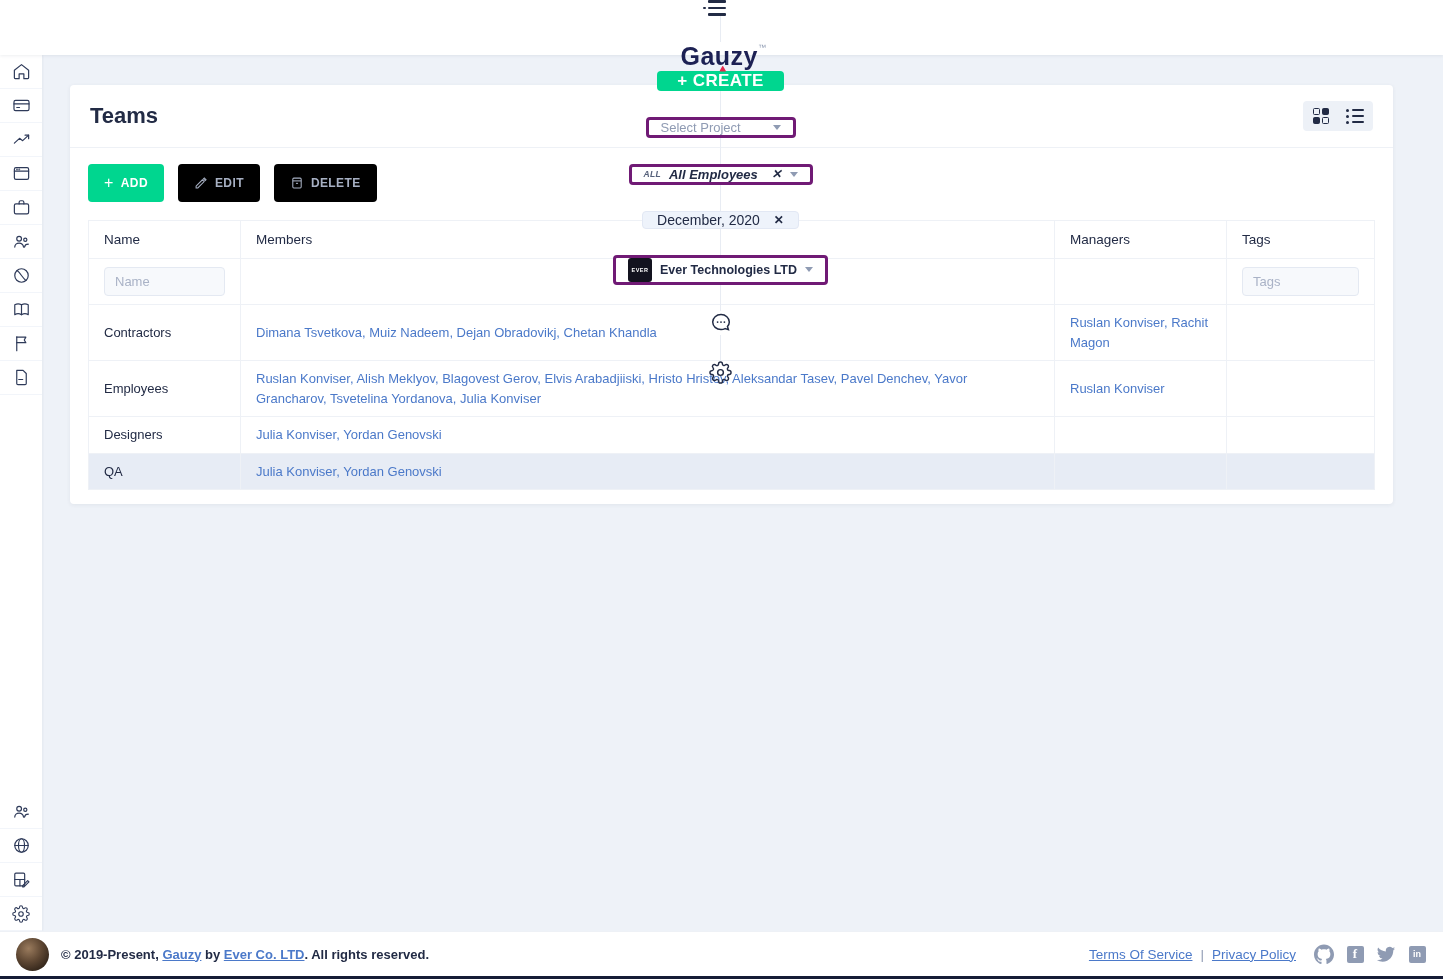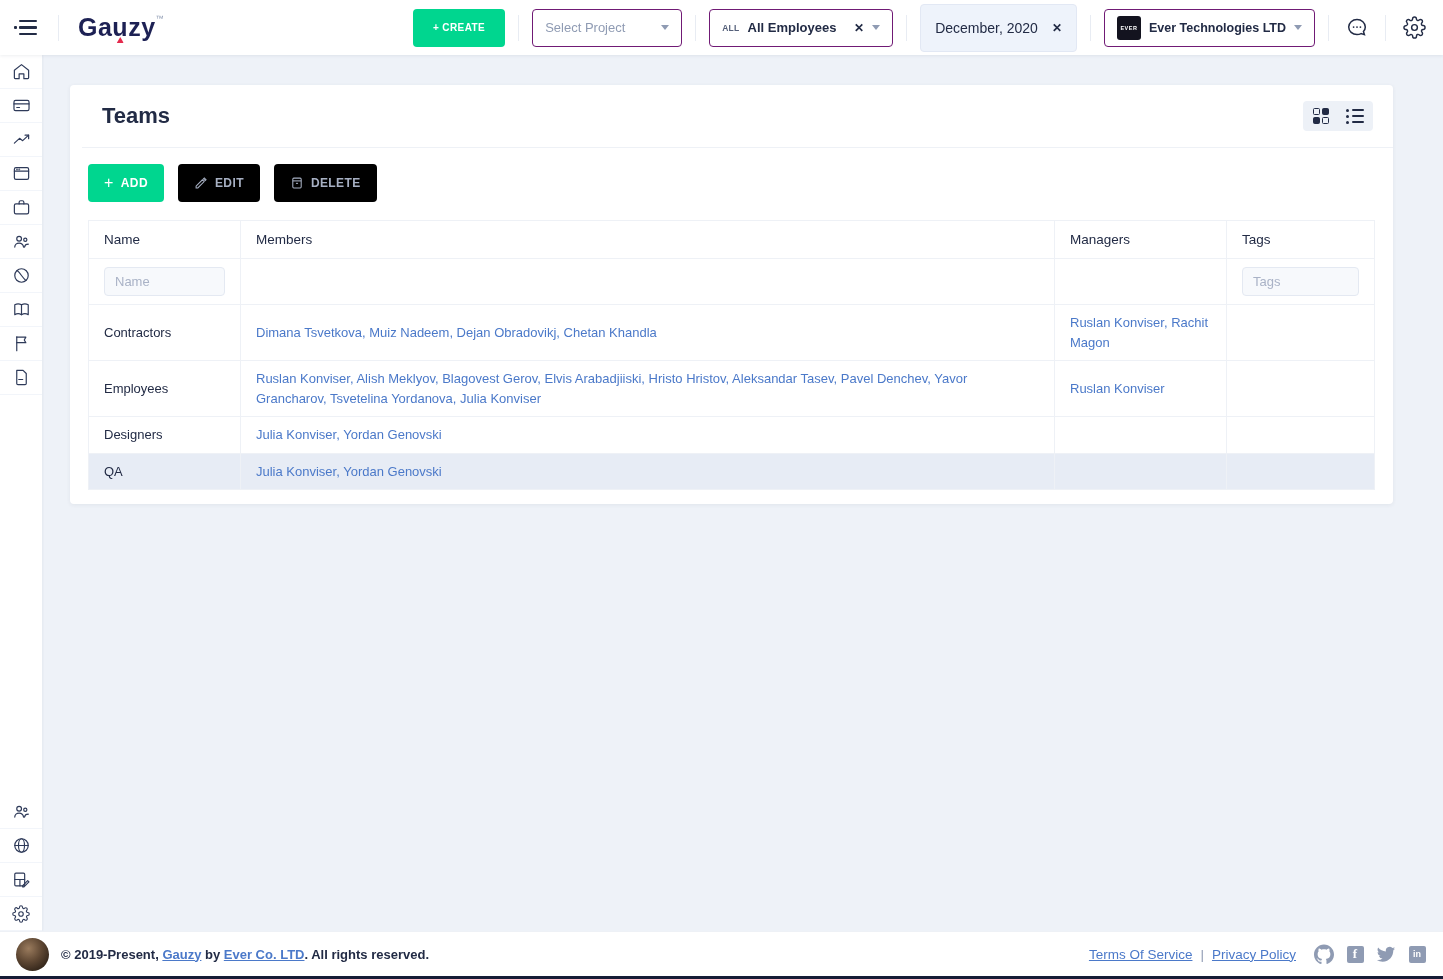--- a/index.html
+++ b/index.html
@@ -8,45 +8,46 @@
     font-family: "Liberation Sans", sans-serif;
     background: #eef2f8;
     color: #222b45;
     position: relative;
     overflow: hidden;
   }
   
   .header {
     position: absolute; top:0; left:0; right:0; height:55px;
     background:#fff; display:flex; align-items:center;
-    padding:0 14px 0 19px; z-index:5;
+    padding:0 14px 0 12px; z-index:5;
     box-shadow: 0 1px 3px rgba(44,51,73,.08);
+    flex-direction: column;
   }
   .hamburger { width:26px; height:26px; display:flex; flex-direction:column; justify-content:center; gap:4px; cursor:pointer; }
   .hamburger .bar { height:2.5px; background:#222b45; border-radius:1px; width:18px; }
   .hamburger .bar.mid { width:18px; position:relative; }
   .hamburger .bar.mid::before { content:""; position:absolute; left:-5px; top:0; width:3px; height:2.5px; background:#222b45; border-radius:1px; }
   .vsep { width:1px; height:26px; background:#e8ecf3; margin:0 13px; flex:0 0 auto; }
   .logo { font-size:25px; font-weight:bold; letter-spacing:.5px; color:#1d2154; display:flex; align-items:flex-start; margin-left:6px; }
   .logo .u { position:relative; }
   .logo .u::after { content:""; position:absolute; left:50%; transform:translateX(-50%); bottom:-1px; width:7px; height:6px; background:#e42a4d; clip-path:polygon(50% 0,0 100%,100% 100%); }
   .logo .tm { font-size:8px; font-weight:normal; color:#8f9bb3; margin-top:1px; }
   .header-spacer { flex:1; }
   .btn-create {
     background:#00d68f; color:#fff; border:none; border-radius:4px;
-    height:38px; padding:0 20px; font-size:10px; font-weight:bold;
+    height:38px; padding:0 20px; font-size:17px; font-weight:bold;
     letter-spacing:.4px; cursor:pointer; font-family:inherit;
   }
   .select-box {
-    height:38px; border:1px solid #701a75; border-radius:4px; background:#fff;
+    height:38px; border:3px solid #701a75; border-radius:4px; background:#fff;
     display:flex; align-items:center; padding:0 12px; gap:8px; cursor:pointer;
     font-size:13px; color:#8f9bb3; min-width:150px; justify-content:space-between;
   }
   .chev { width:0; height:0; border-left:4.5px solid transparent; border-right:4.5px solid transparent; border-top:5px solid #8f9bb3; }
-  .emp-select { min-width:184px; color:#222b45; justify-content:space-between; }
+  .emp-select { min-width:184px; color:#222b45; justify-content:space-between;font-style:italic; }
   .emp-select .all-badge { font-size:8.5px; font-weight:bold; color:#55607a; letter-spacing:.3px; }
   .emp-select .val { font-size:13px; font-weight:600; color:#222b45; flex:1; }
   .clear-x { font-size:12px; color:#222b45; font-weight:bold; cursor:pointer; }
   .date-box {
     height:48px; background:#eef3fb; border:1px solid #e2e8f4; border-radius:4px;
     display:flex; align-items:center; gap:14px; padding:0 14px;
     font-size:14px; color:#222b45; cursor:pointer;
   }
   .org-select { min-width:178px; }
   .org-badge { width:24px; height:24px; background:#13131f; border-radius:3px; color:#fff; font-size:5.5px; font-weight:bold; display:flex; align-items:center; justify-content:center; letter-spacing:.5px; }
@@ -58,21 +59,21 @@
     position:absolute; top:55px; left:0; width:42px; bottom:48px;
     background:#fff; display:flex; flex-direction:column; z-index:4;
     box-shadow: 1px 0 2px rgba(44,51,73,.05);
   }
   .side-item { height:34px; display:flex; align-items:center; justify-content:center; cursor:pointer; border-bottom:1px solid #f2f5fa; flex:0 0 auto; }
   .side-item svg { stroke:#2e3a59; fill:none; stroke-width:1.5; stroke-linecap:round; stroke-linejoin:round; }
   .side-spacer { flex:1; border-bottom:none; }
   
   .main { position:absolute; left:42px; top:55px; right:0; bottom:48px; padding:30px 50px 0 28px; overflow:hidden; }
   .card { background:#fff; border-radius:4px; box-shadow:0 1px 4px rgba(44,51,73,.07); }
-  .card-header { display:flex; align-items:center; justify-content:space-between; padding:16px 20px; border-bottom:1px solid #eef1f6;margin-left:12px; }
+  .card-header { display:flex; align-items:center; justify-content:space-between; padding:16px 20px; border-bottom:1px solid #eef1f6; }
   .page-title { font-size:22px; font-weight:bold; color:#222b45; }
   .view-toggle { background:#edf1f7; border-radius:4px; padding:5px 8px; display:flex; gap:14px; align-items:center; }
   .vt-icon { width:20px; height:20px; display:flex; align-items:center; justify-content:center; cursor:pointer; }
   .grid-ic { display:grid; grid-template-columns:7px 7px; grid-template-rows:7px 7px; gap:2px; }
   .grid-ic i { border:1.5px solid #222b45; border-radius:1.5px; display:block; }
   .grid-ic i.f { background:#222b45; }
   .list-ic { display:flex; flex-direction:column; gap:3px; }
   .list-ic i { display:flex; align-items:center; gap:2.5px; }
   .list-ic i::before { content:""; width:3px; height:3px; background:#222b45; border-radius:50%; }
   .list-ic i::after { content:""; width:12px; height:2px; background:#222b45; border-radius:1px; }

